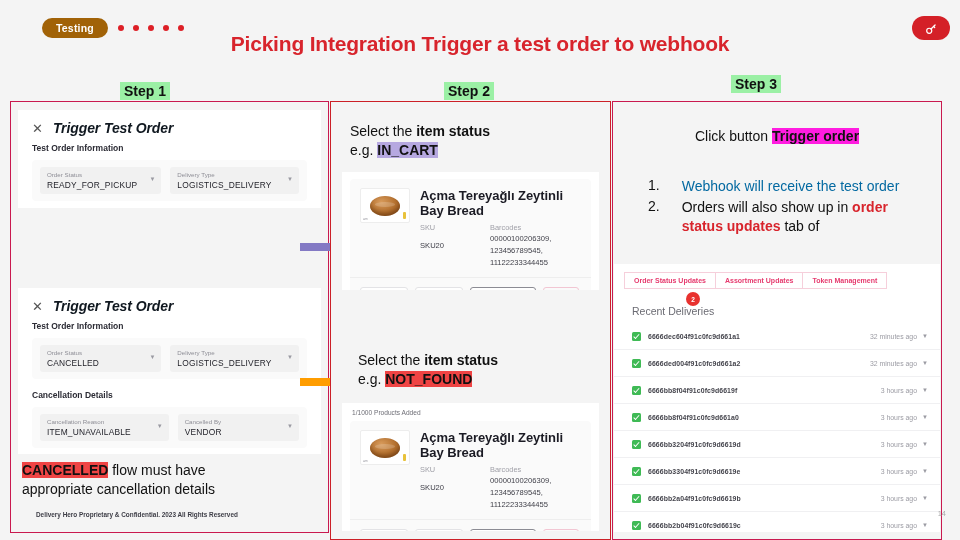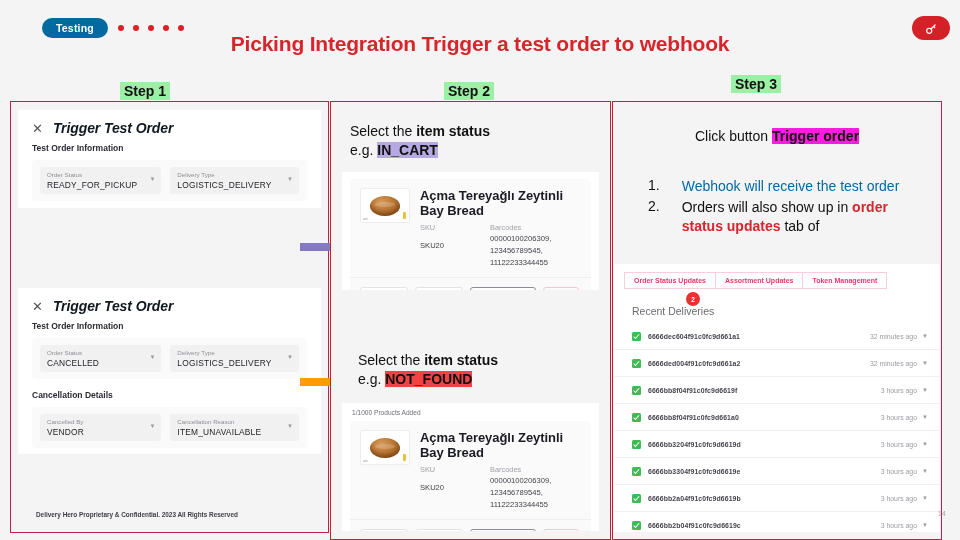--- a/index.html
+++ b/index.html
@@ -7,21 +7,21 @@
     width:960px;height:540px;overflow:hidden;
     background:#f4f4f4;
     font-family:"Liberation Sans", sans-serif;
     -webkit-font-smoothing:antialiased;
   }
   .slide{position:relative;width:960px;height:540px;background:#f4f4f4;}
 
   
   .badge{
     position:absolute;left:42px;top:18px;
-    background:#0369a1;color:#fff;border-radius:12px;
+    background:#a16207;color:#fff;border-radius:12px;
     padding:4px 14px;font-size:10.5px;font-weight:bold;letter-spacing:.2px;
   }
   .dots{position:absolute;left:118px;top:25px;display:flex;gap:9px;align-items:center;}
   .dots i{display:block;width:6px;height:6px;border-radius:50%;background:#dd1f26;}
   .pen-btn{
     position:absolute;right:10px;top:16px;width:38px;height:24px;border-radius:12px;
     background:#d42027;display:flex;align-items:center;justify-content:center;
   }
   .pen-btn svg{display:block;}
 
@@ -213,34 +213,38 @@
           <span class="caret">▼</span>
         </div>
         <div class="field" style="width:140px;">
           <div class="lbl">Delivery Type</div>
           <div class="val">LOGISTICS_DELIVERY</div>
           <span class="caret">▼</span>
         </div>
       </div>
       <div class="card-sub" style="margin-top:11px;">Cancellation Details</div>
       <div class="field-group">
+        <div class="field" style="width:140px;">
+          <div class="lbl">Cancellation Reason</div>
+          <div class="val">ITEM_UNAVAILABLE</div>
+          <span class="caret">▼</span>
+        </div>
         <div class="field" style="width:132px;">
           <div class="lbl">Cancelled By</div>
           <div class="val">VENDOR</div>
           <span class="caret">▼</span>
         </div>
-        <div class="field" style="width:140px;">
-          <div class="lbl">Cancellation Reason</div>
-          <div class="val">ITEM_UNAVAILABLE</div>
-          <span class="caret">▼</span>
-        </div>
-      </div>
-    </div>
-  </div>
-
+      </div>
+    </div>
+  </div>
+
+  <div class="callout" style="left:22px;top:461px;width:290px;">
+    <span class="hl-orange">CANCELLED</span><span> flow must have</span><br>
+    <span>appropriate cancellation details</span>
+  </div>
 
   <div class="footer-note">Delivery Hero Proprietary &amp; Confidential. 2023 All Rights Reserved</div>
 
   <svg class="arrow" style="left:300px;top:236px;" width="50" height="22" viewBox="0 0 50 22">
     <path d="M0 7 H33 V0 L50 11 L33 22 V15 H0 Z" fill="#8379c4"></path>
   </svg>
   <svg class="arrow" style="left:300px;top:371px;" width="50" height="22" viewBox="0 0 50 22">
     <path d="M0 7 H33 V0 L50 11 L33 22 V15 H0 Z" fill="#ff9d00"></path>
   </svg>
 

